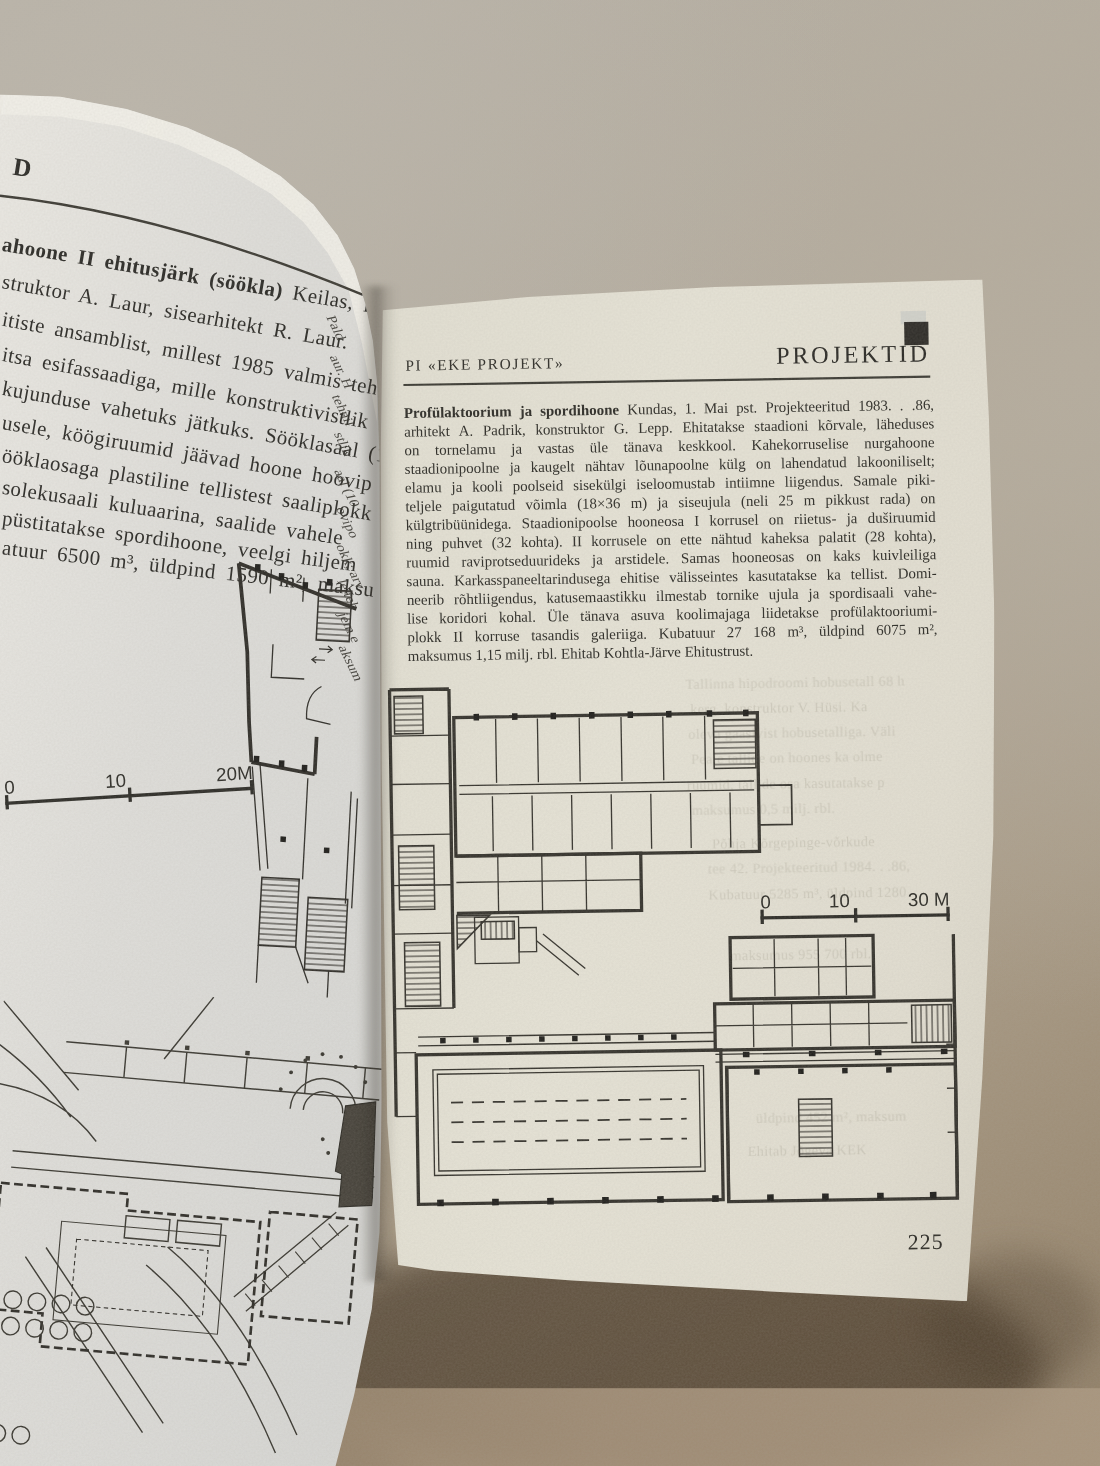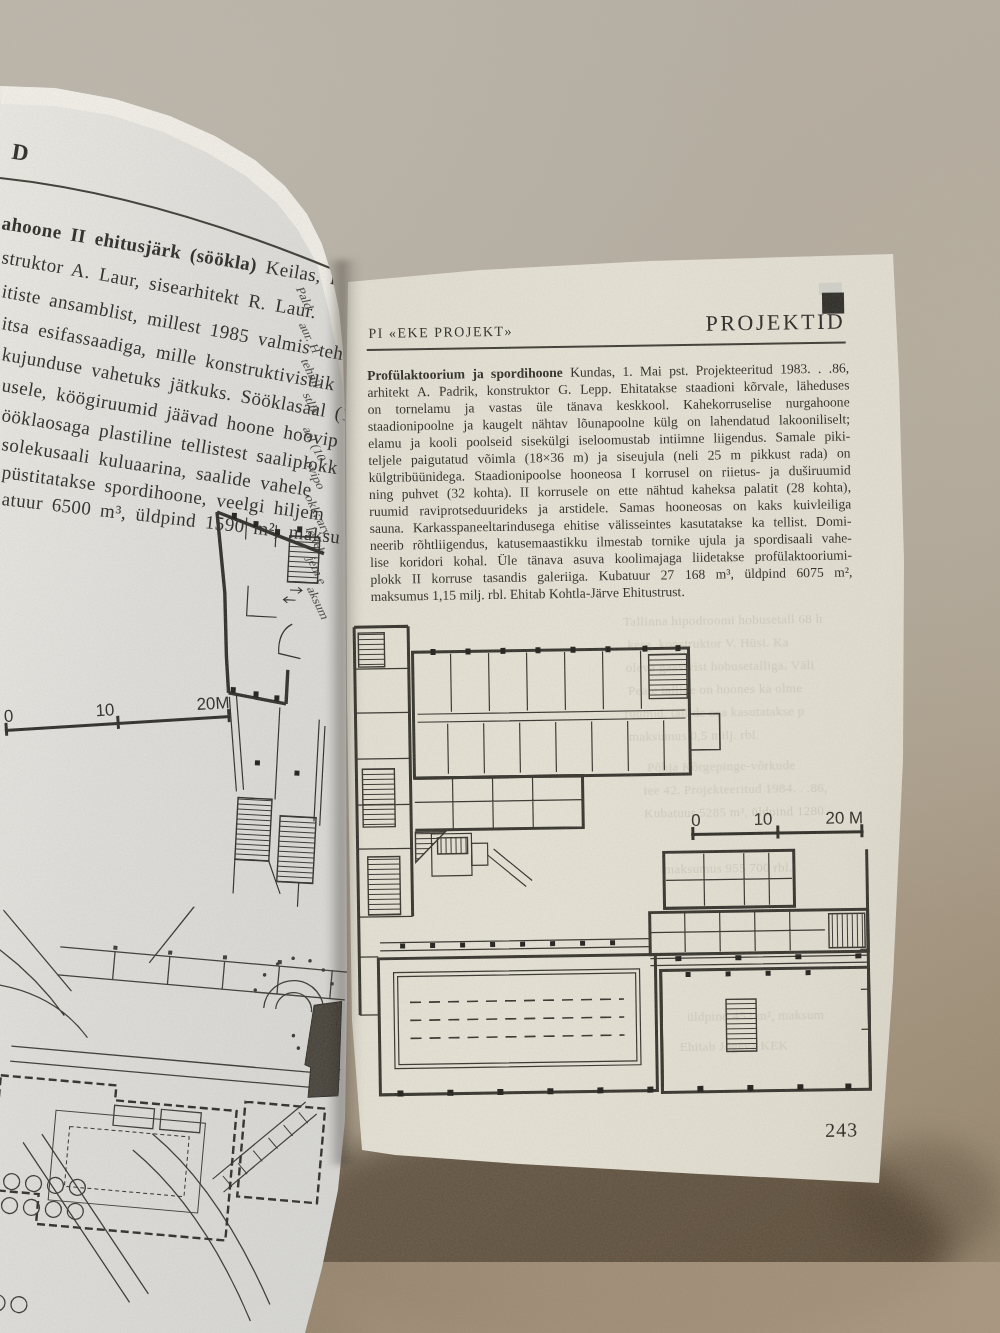--- a/index.html
+++ b/index.html
@@ -337,30 +337,30 @@
             <rect x="370" y="360" width="5" height="5"></rect>
           <rect x="410" y="360" width="5" height="5"></rect>
             <rect x="450" y="360" width="5" height="5"></rect>
         </g>
       </svg>
 
       <div id="right-scalebar" class="sbar">
         <div class="labels">
           <span>0</span>
           <span>10</span>
-          <span>20 M</span>
+          <span>30 M</span>
         </div>
         <div class="bar">
           <span class="tick t0"></span>
             <span class="tick t1"></span>
             <span class="tick t2"></span>
         </div>
       </div>
 
-      <div class="pagenum">243</div>
+      <div class="pagenum">225</div>
     </div>
   </div>
 
   <div class="gutter-shade"></div>
 
   <svg class="grain" width="1000" height="1333">
     <filter id="grainF">
       <feTurbulence type="fractalNoise" baseFrequency="0.55" numOctaves="2" stitchTiles="stitch"></feTurbulence>
       <feColorMatrix type="matrix" values="0 0 0 0 0.42  0 0 0 0 0.40  0 0 0 0 0.36  0.35 0 0 0 0"></feColorMatrix>
     </filter>

